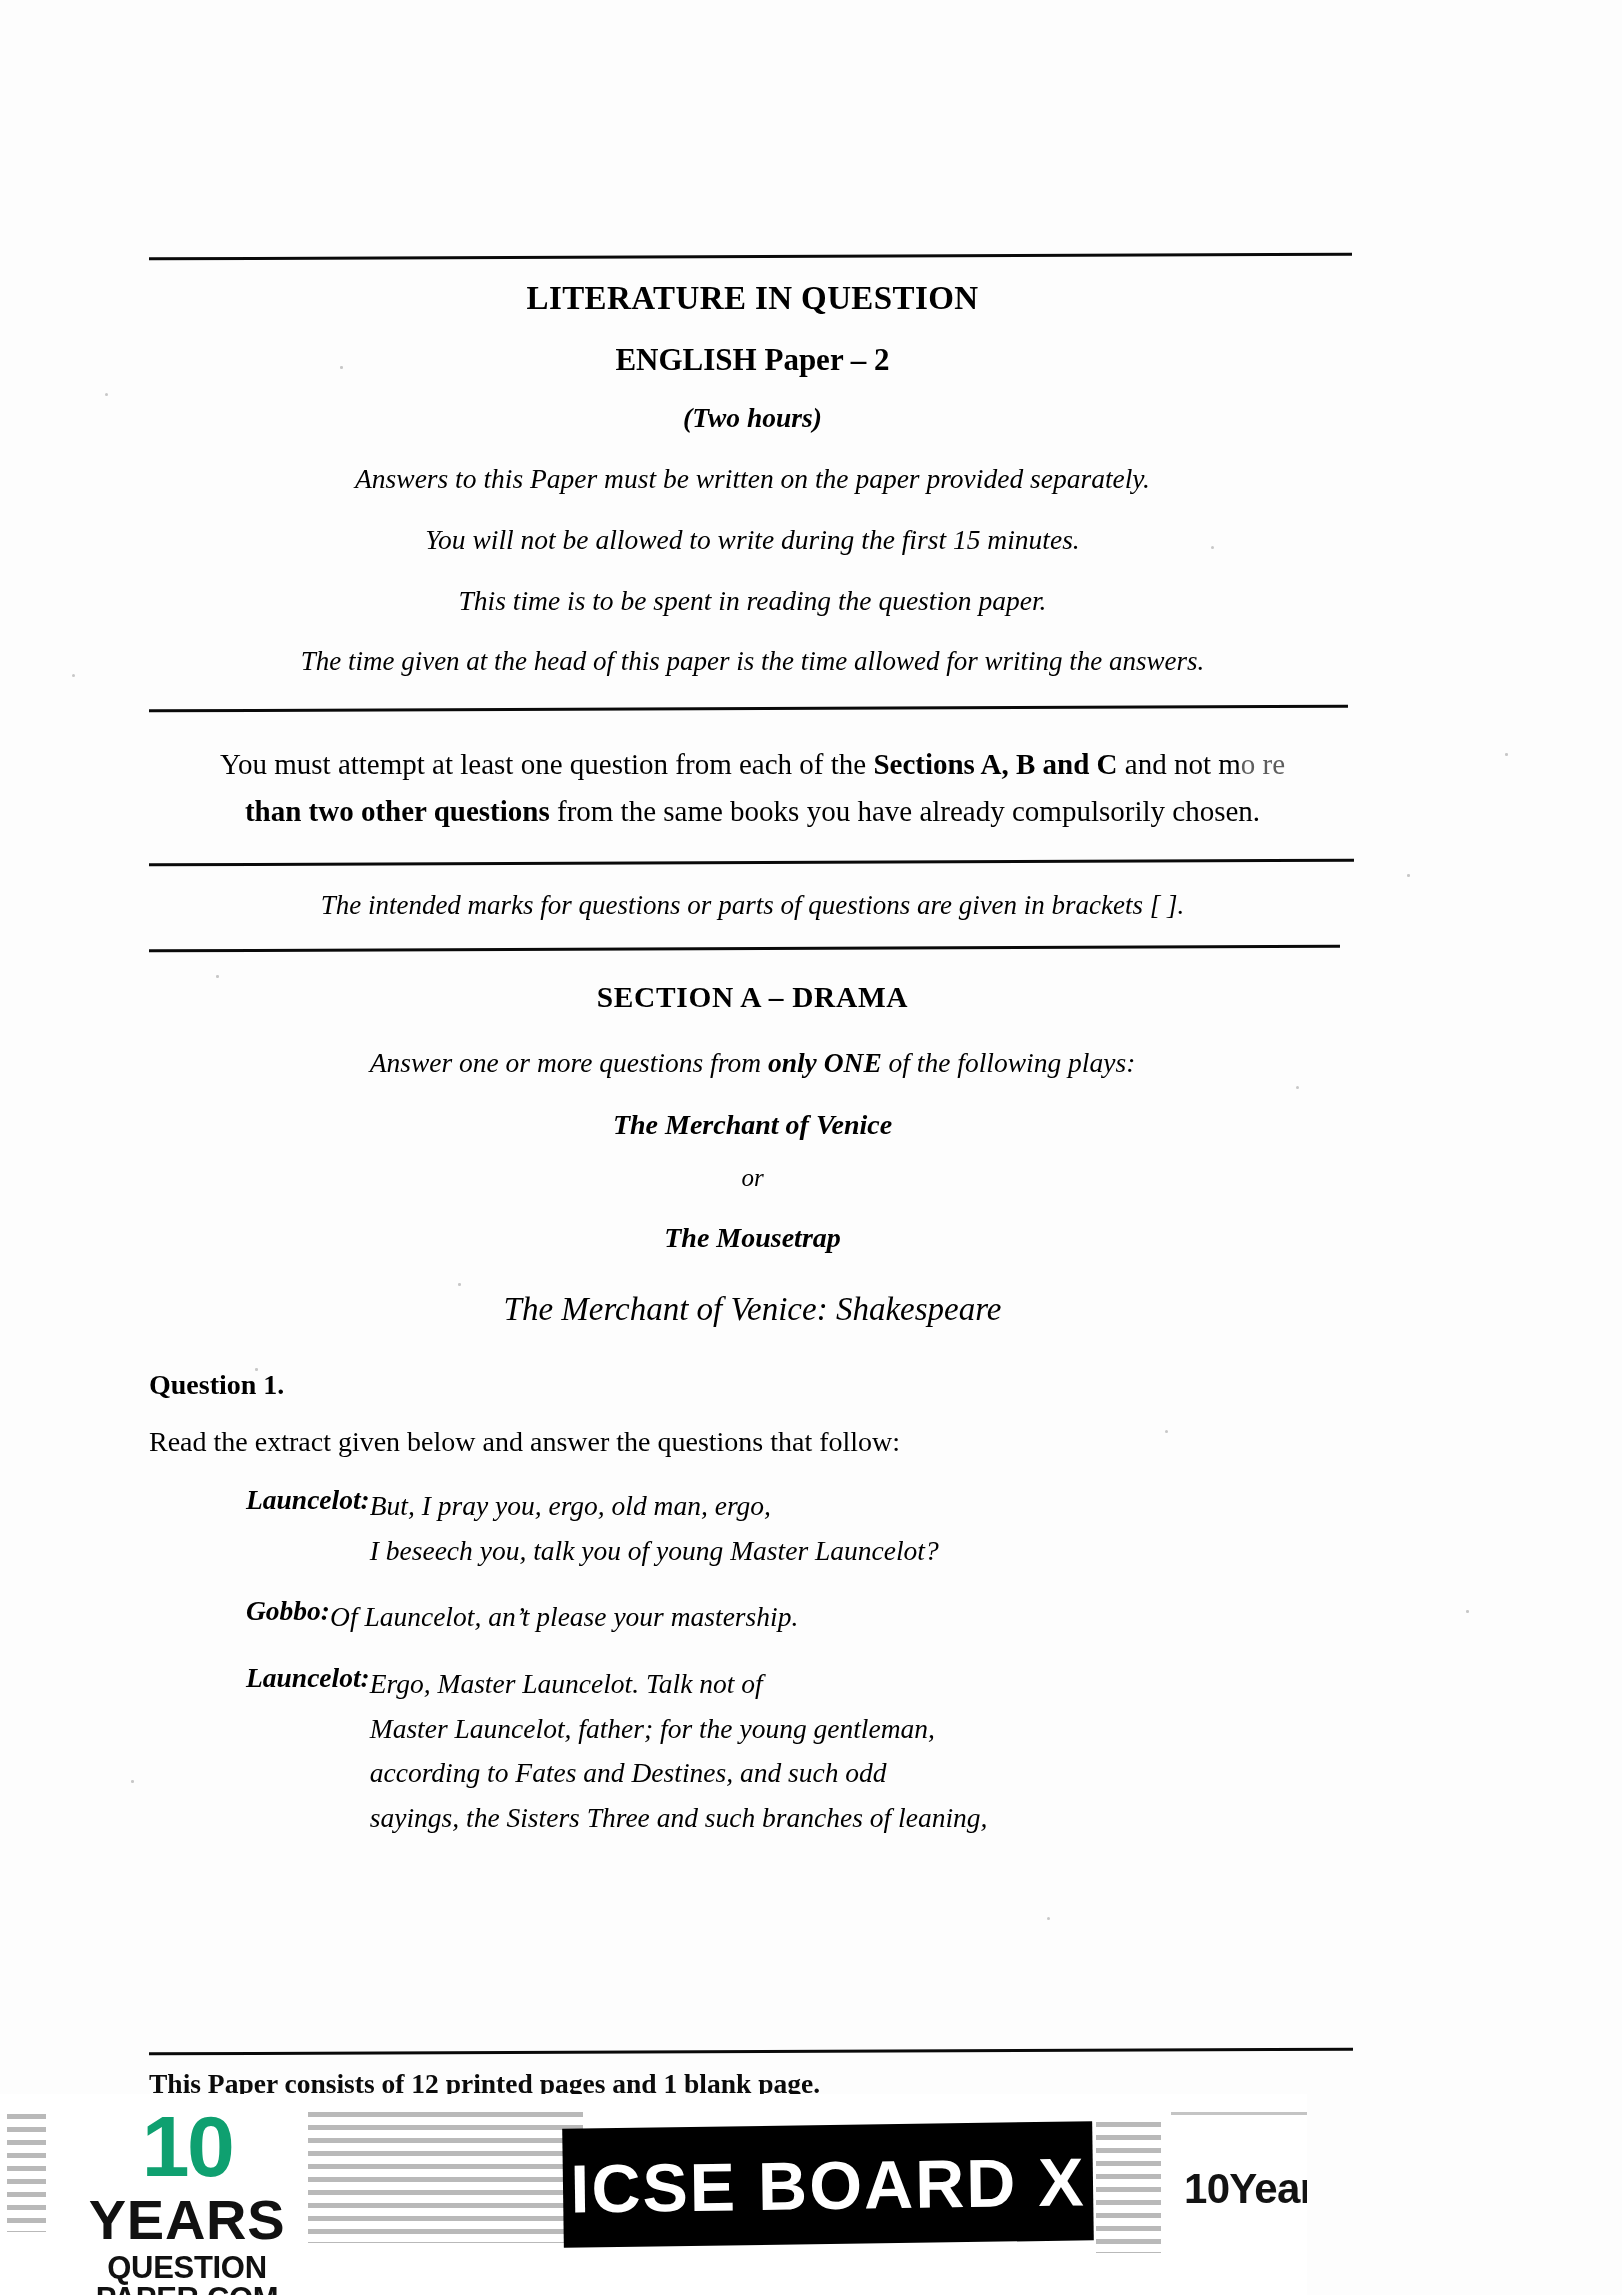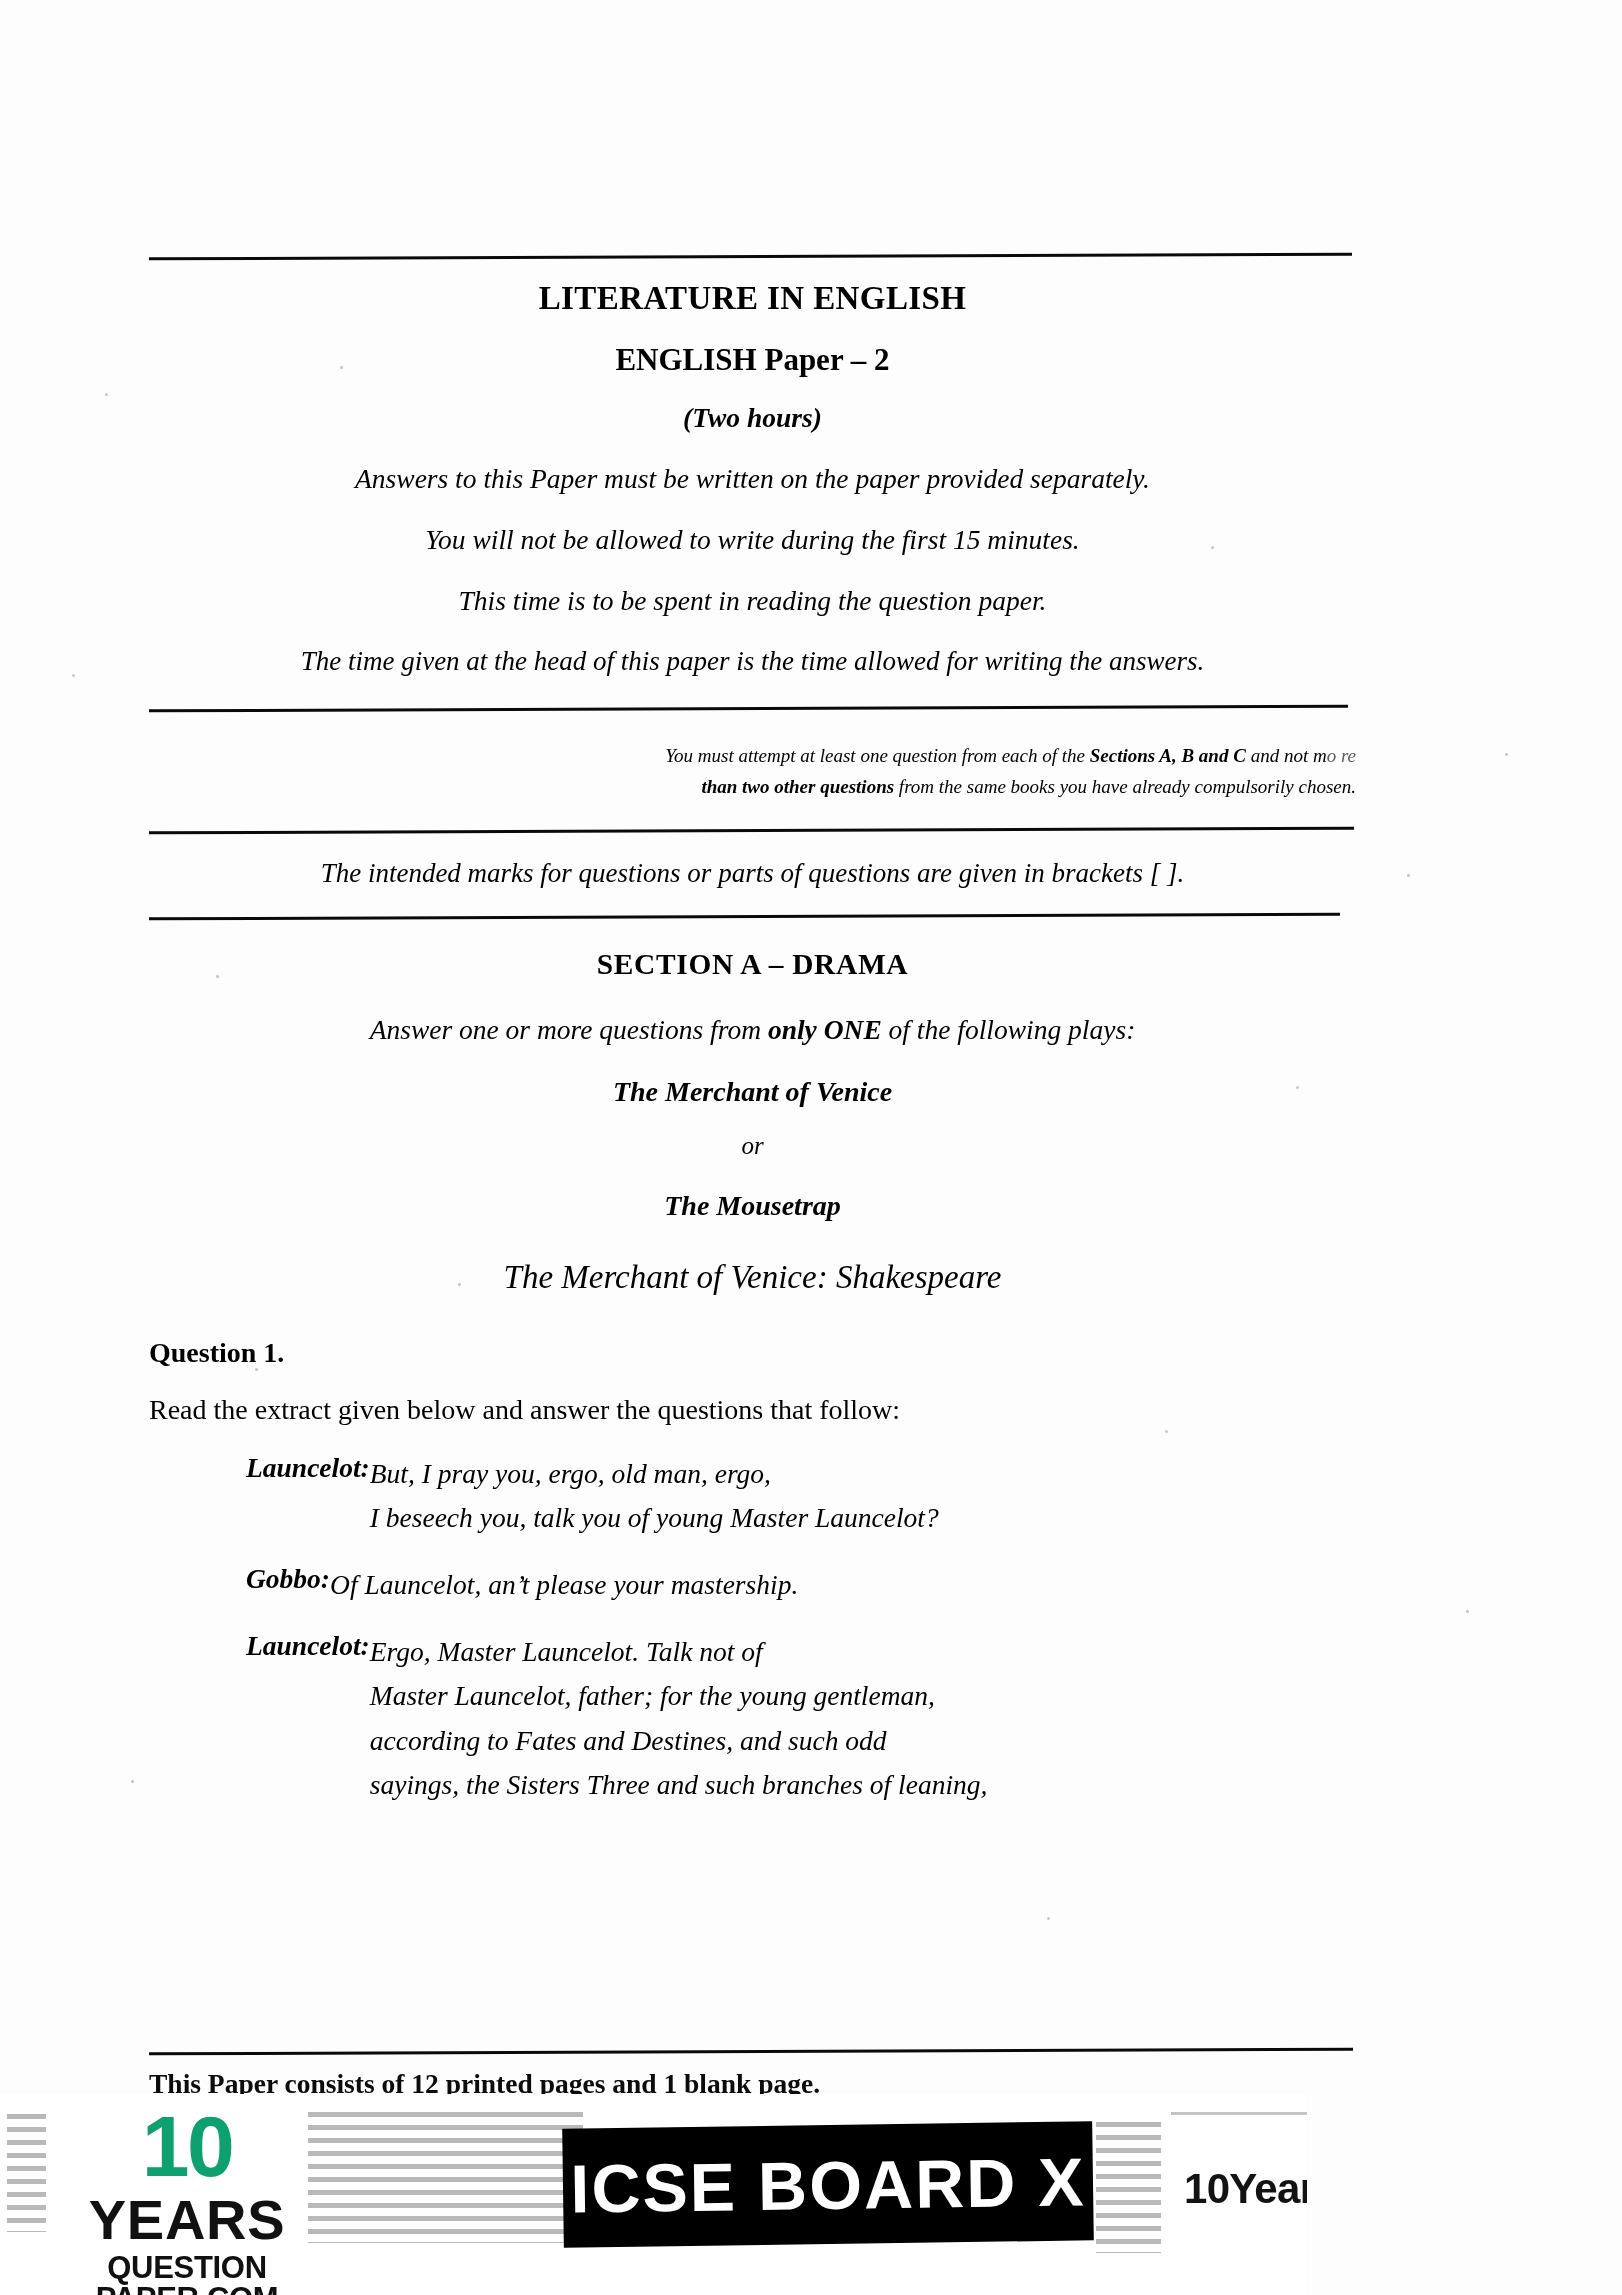--- a/index.html
+++ b/index.html
@@ -85,25 +85,24 @@
   .rule-gap-b { margin-top: 26px; }
 
   .attempt-line {
     font-size: 27.5px;
     font-style: italic;
     margin-top: 26px;
   }
   .attempt-line b { font-weight: bold; }
 
   .rulesblk {
-    font-size: 19px;
-    font-style: italic;
+    font-size: 29px;
     line-height: 1.62;
     margin-top: 31px;
-    text-align: right;
+    text-align: center;
   }
   .rulesblk b { font-weight: bold; }
   .fade-tail { color: #5d5d5d; }
 
   .marks-line {
     font-size: 27px;
     font-style: italic;
     margin-top: 26px;
   }
 
@@ -299,21 +298,21 @@
   <div class="speck" style="left:1466px; top:1610px; width:2.6px; height:2.6px;"></div>
   <div class="speck" style="left:131px;  top:1780px; width:2.6px; height:2.6px;"></div>
   <div class="speck" style="left:1047px; top:1917px; width:3.3px; height:3.3px;"></div>
   <div class="speck" style="left:1505px; top:753px; width:2.6px; height:2.6px;"></div>
   <div class="speck" style="left:458px;  top:1283px; width:2.6px; height:2.6px;"></div>
 
   <div id="content">
 
     <div class="rule r1"></div>
 
-    <div class="ctr title-main">LITERATURE IN ENGLISH</div>
+    <div class="ctr title-main">LITERATURE IN QUESTION</div>
 
     <div class="ctr title-sub">ENGLISH Paper – 2</div>
 
     <div class="ctr title-hours">(Two hours)</div>
 
     <div class="ctr instr">Answers to this Paper must be written on the paper provided separately.</div>
     <div class="ctr instr">You will not be allowed to write during the first 15 minutes.</div>
     <div class="ctr instr">This time is to be spent in reading the question paper.</div>
     <div class="ctr instr wide">The time given at the head of this paper is the time allowed for writing the answers.</div>
 

